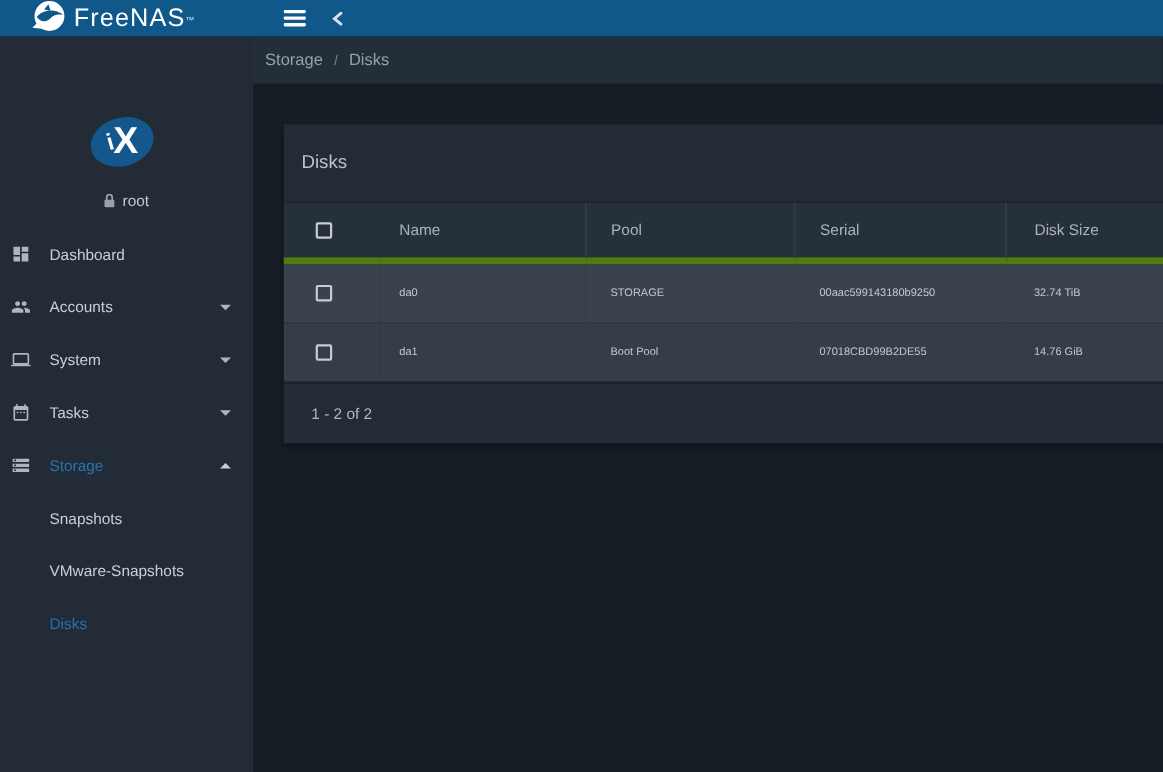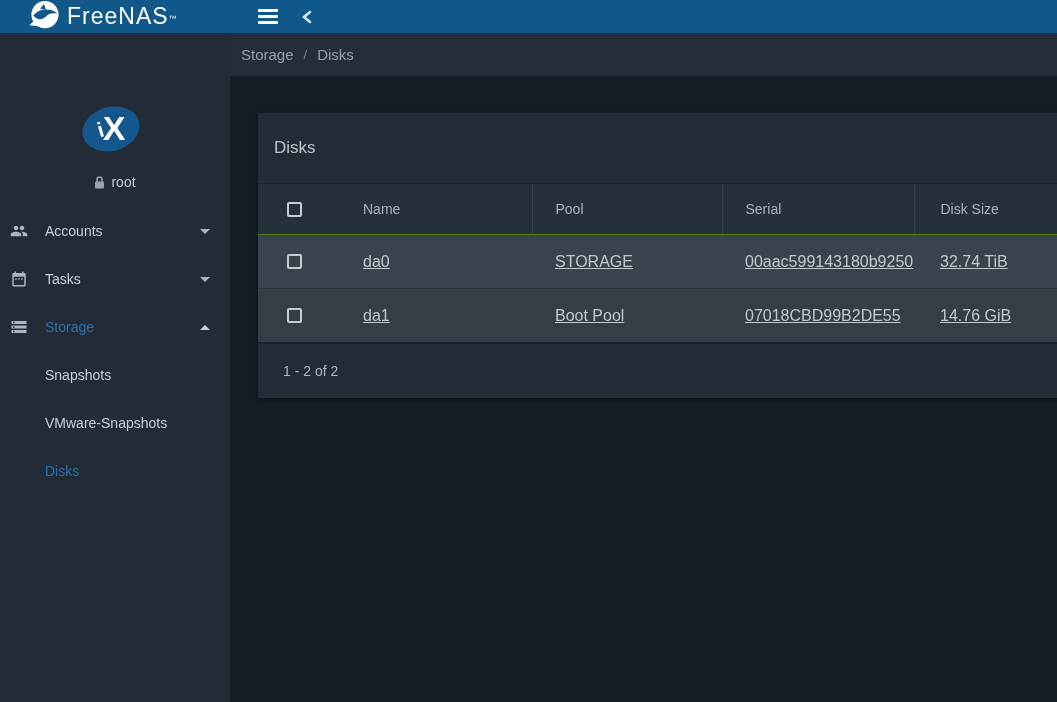--- a/index.html
+++ b/index.html
@@ -84,24 +84,24 @@
   }
   .card-header {
     height: 70px; display: flex; align-items: center;
     padding-left: 16px; color: #BDC3C9; font-size: 17px;
   }
 
   table.disks { border-collapse: collapse; table-layout: fixed; width: 100%; }
   .disks th {
     height: 48px; background: #25303A; color: #ABB2B9;
     font-weight: 400; font-size: 14px; text-align: left;
-    border-top: 1px solid #1A222B; border-bottom: 1px solid #4d7c0f;
+    border-top: 1px solid #1A222B; border-bottom: 6px solid #4d7c0f;
   }
   .disks th.div { border-left: 1px solid #3A434D; }
-  .disks td { height: 51px; font-size: 16px; color: #C2C8CD; text-decoration: underline; }
+  .disks td { height: 51px; font-size: 10px; color: #C2C8CD; }
   tr.row-0 td { background: #3A434D; }
   tr.row-1 td { background: #353E47; border-top: 1px solid #2B343E; }
 
   .col-check { padding-left: 29px; }
   .col-name  { padding-left: 17px; }
   .col-pool  { padding-left: 23px; }
   .col-serial{ padding-left: 23px; margin-left: 12px; }
   .col-size  { padding-left: 26px; }
 
   .checkbox {
@@ -152,24 +152,41 @@
       <rect x="1" y="5.5" width="9" height="7" rx="1" fill="#9AA1A8"></rect>
       <path d="M3 6 V3.5 A2.5 2.5 0 0 1 8 3.5 V6" stroke="#9AA1A8" stroke-width="1.6" fill="none"></path>
     </svg>
     <span>root</span>
   </div>
 
   <div class="nav">
     <div class="nav-item">
       <span class="nav-icon">
         <svg width="18" height="18" viewBox="0 0 24 24">
+            <path d="M3 13h8V3H3v10zm0 8h8v-6H3v6zm10 0h8V11h-8v10zm0-18v6h8V3h-8z"></path>
+          </svg>
+      </span>
+      <span class="nav-label">Dashboard</span>
+    </div>
+    <div class="nav-item">
+      <span class="nav-icon">
+        <svg width="18" height="18" viewBox="0 0 24 24">
             <path d="M16 11c1.66 0 2.99-1.34 2.99-3S17.66 5 16 5c-1.66 0-3 1.34-3 3s1.34 3 3 3zm-8 0c1.66 0 2.99-1.34 2.99-3S9.66 5 8 5C6.34 5 5 6.34 5 8s1.34 3 3 3zm0 2c-2.33 0-7 1.17-7 3.5V19h14v-2.5c0-2.33-4.67-3.5-7-3.5zm8 0c-.29 0-.62.02-.97.05 1.16.84 1.97 1.97 1.97 3.45V19h6v-2.5c0-2.33-4.67-3.5-7-3.5z"></path>
           </svg>
       </span>
       <span class="nav-label">Accounts</span>
+      <span class="nav-chevron chev-down"></span>
+    </div>
+    <div class="nav-item">
+      <span class="nav-icon">
+        <svg width="18" height="18" viewBox="0 0 24 24">
+            <path d="M20 18c1.1 0 2-.9 2-2V6c0-1.1-.9-2-2-2H4c-1.1 0-2 .9-2 2v10c0 1.1.9 2 2 2H0v2h24v-2h-4zM4 6h16v10H4V6z"></path>
+          </svg>
+      </span>
+      <span class="nav-label">System</span>
       <span class="nav-chevron chev-down"></span>
     </div>
     <div class="nav-item">
       <span class="nav-icon">
         <svg width="18" height="18" viewBox="0 0 24 24">
             <path d="M9 11H7v2h2v-2zm4 0h-2v2h2v-2zm4 0h-2v2h2v-2zm2-7h-1V2h-2v2H8V2H6v2H5c-1.11 0-1.99.9-1.99 2L3 20c0 1.1.89 2 2 2h14c1.1 0 2-.9 2-2V6c0-1.1-.9-2-2-2zm0 16H5V9h14v11z"></path>
           </svg>
       </span>
       <span class="nav-label">Tasks</span>
       <span class="nav-chevron chev-down"></span>

